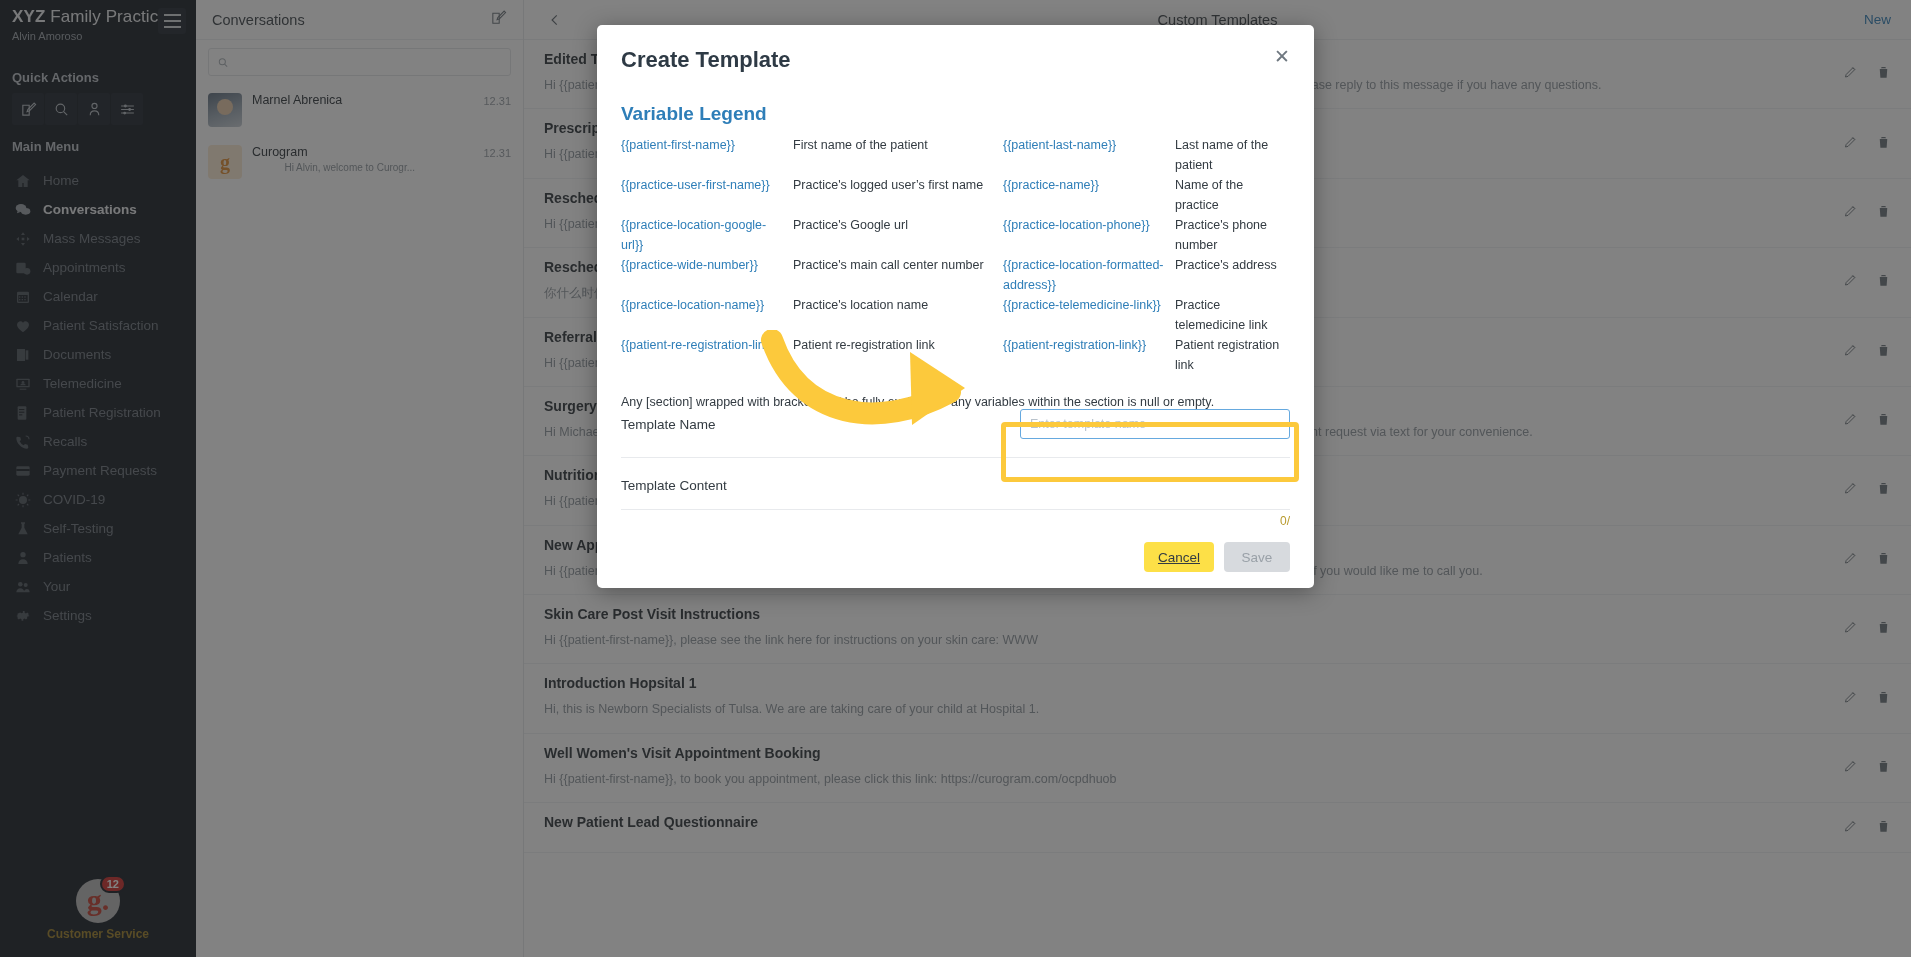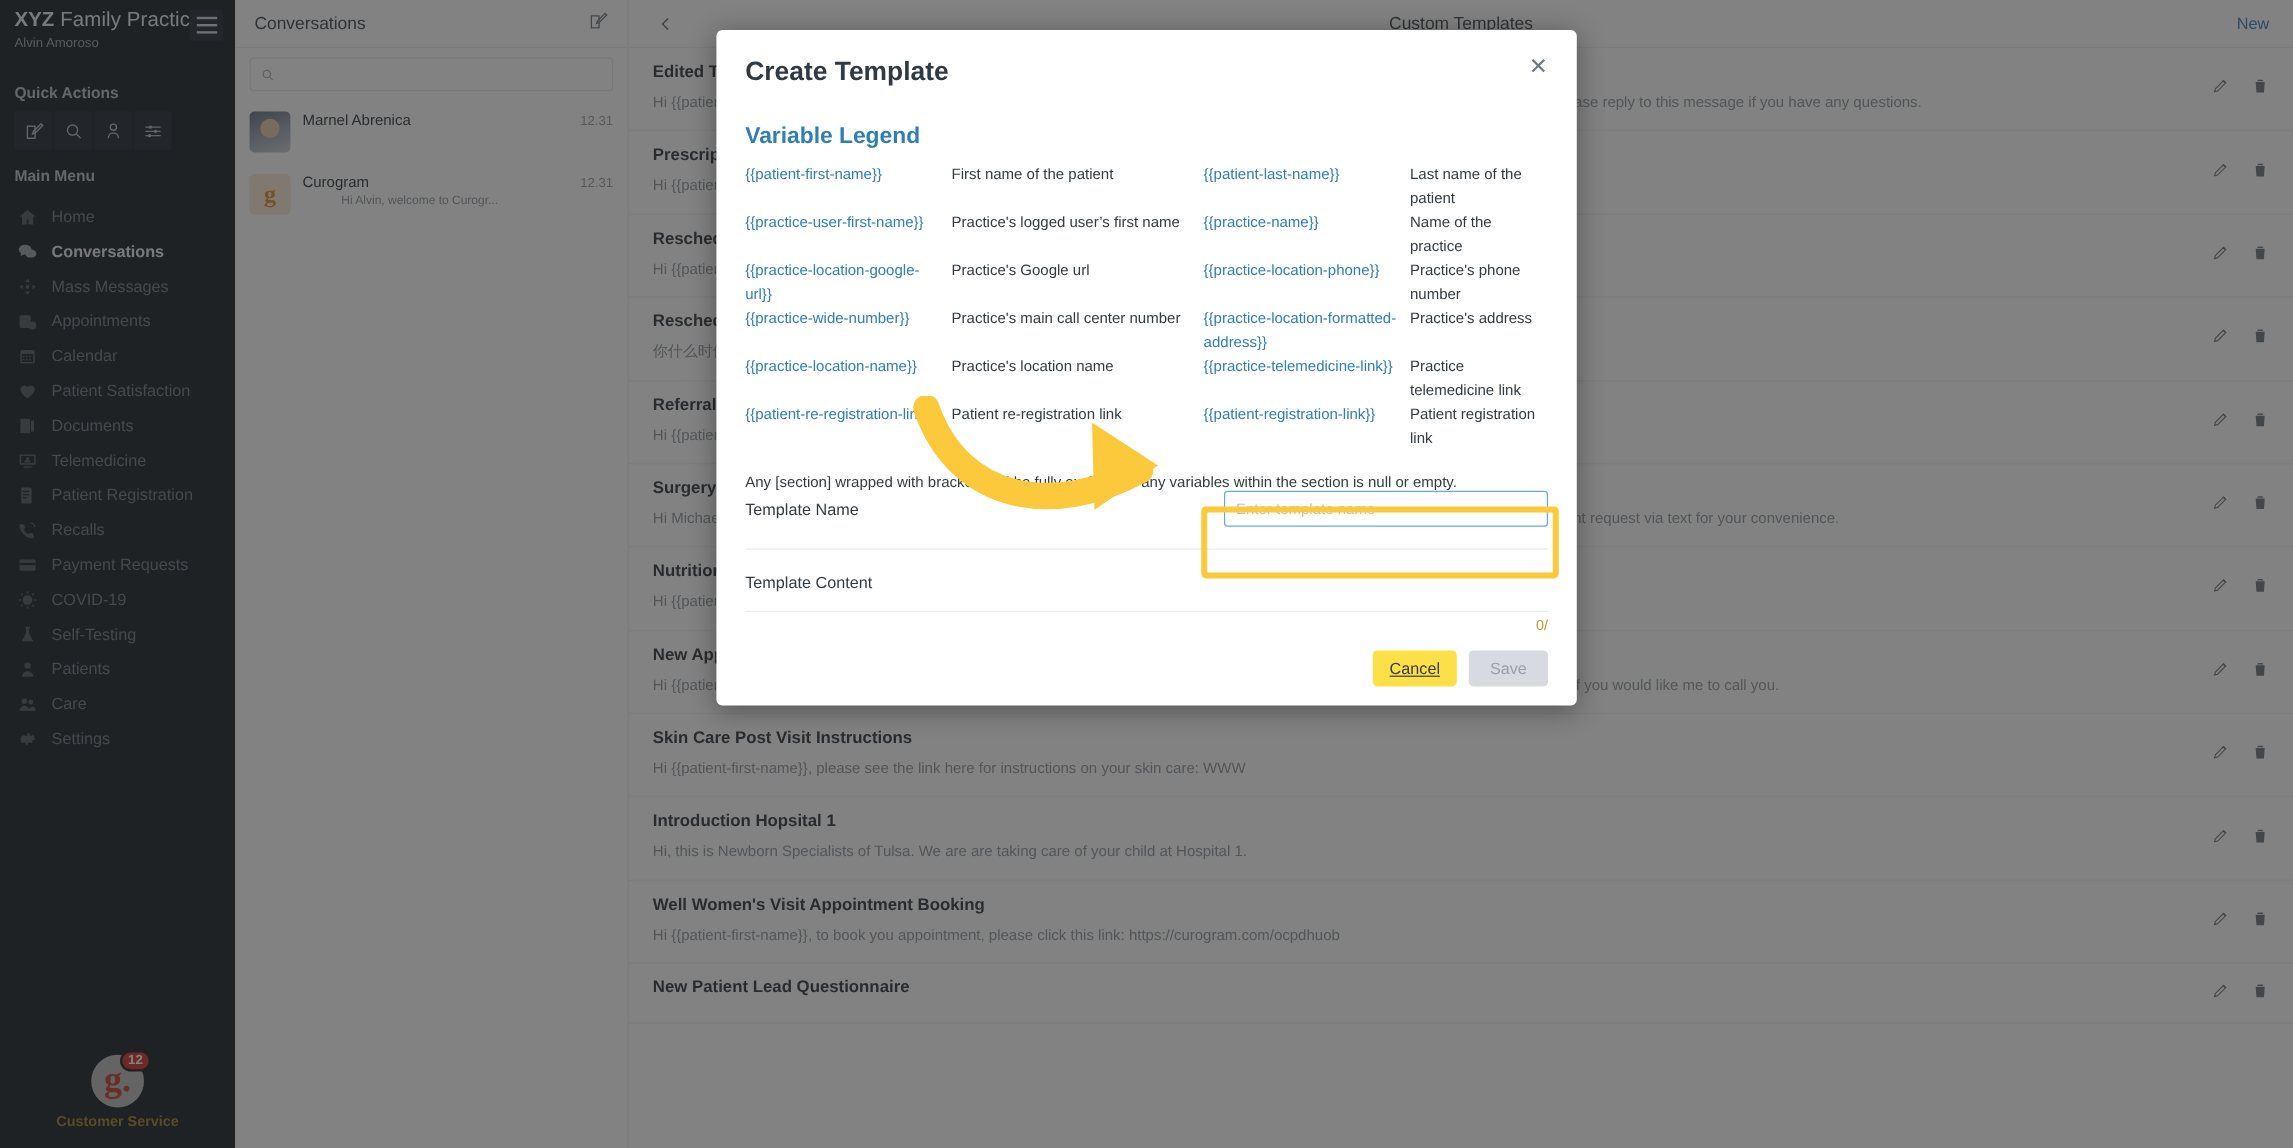--- a/index.html
+++ b/index.html
@@ -406,21 +406,21 @@
       </div>
 
       <div class="menu-item">
         <span class="mi-ico">
             <svg viewBox="0 0 24 24">
               <circle cx="8" cy="8" r="3.4"></circle>
               <circle cx="16" cy="9" r="3"></circle>
               <path d="M2 20c0-3.4 2.6-6 6-6s6 2.6 6 6zM13 20c.4-2.8 2.6-5 5-5s4 1.8 4 5z"></path>
             </svg>
           </span>
-        <span>Care</span>
+        <span>Your</span>
       </div>
 
       <div class="menu-item">
         <span class="mi-ico">
             <svg viewBox="0 0 24 24">
               <path d="M12 8a4 4 0 100 8 4 4 0 000-8zm10 4l-2-1.2.5-2.3-2.1-1.6-2 1.2-2-1V4.6h-2.6V7l-2.1 1-2-1.2L3.6 8.5l.5 2.3L2 12l2.1 1.2-.5 2.3 2.1 1.6 2-1.2 2.1 1V19h2.6v-2.1l2-1 2 1.2 2.1-1.6-.5-2.3z"></path>
             </svg>
           </span>
         <span>Settings</span>
       </div>

